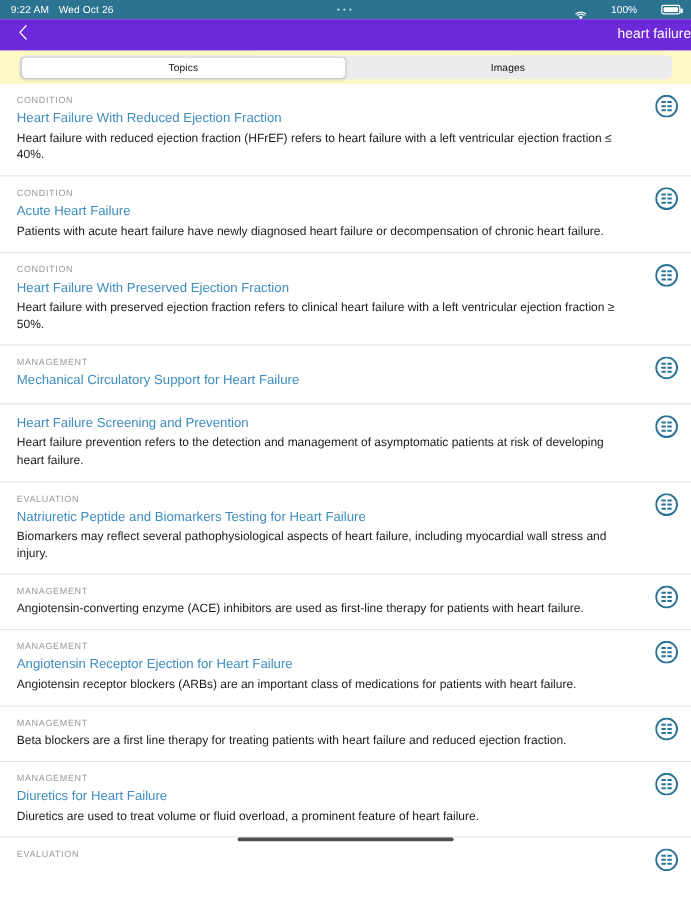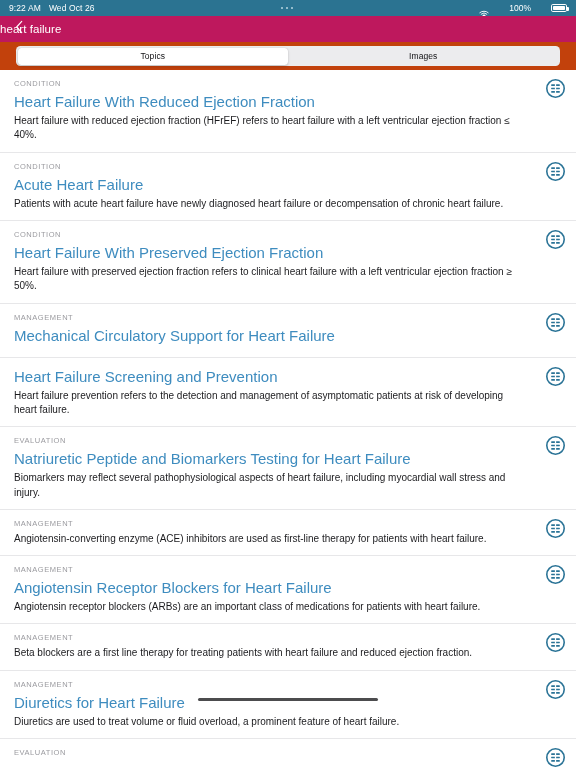--- a/index.html
+++ b/index.html
@@ -33,33 +33,33 @@
     content: ""; position: absolute; right: -2.5px; top: 2px;
     width: 1.5px; height: 3.5px; background: #ffffff; border-radius: 0 1px 1px 0;
   }
   .batt-fill {
     position: absolute; left: 1px; top: 1px; bottom: 1px; right: 1px;
     background: #ffffff; border-radius: .8px;
   }
 
   
   .navbar {
-    height: 26px; background: #be185d; position: relative;
-    display: flex; align-items: center; justify-content: flex-start;
+    height: 26px; background: #6d28d9; position: relative;
+    display: flex; align-items: center; justify-content: flex-end;
   }
   .nav-title { color: #ffffff; font-size: 11.5px; font-weight: 400; letter-spacing: .05px; }
   .nav-back {
     position: absolute; left: 6px; top: 0; bottom: 0;
     width: 26px; display: flex; align-items: center; justify-content: center;
     cursor: pointer;
   }
 
   
   .segwrap {
-    height: 28px; background: #c2410c;
+    height: 28px; background: #fef9c3;
     display: flex; align-items: center; justify-content: center;
     padding: 0 16px;
   }
   .segment {
     width: 544px; height: 20px; background: #ececee; border-radius: 4.5px;
     display: flex; padding: 1.5px; position: relative;
   }
   .seg-btn {
     flex: 1; display: flex; align-items: center; justify-content: center;
     font-size: 8.5px; color: #111114; border-radius: 3.5px; cursor: pointer;
@@ -76,21 +76,21 @@
     position: relative;
     padding: 9px 48px 9px 14px;
     border-bottom: 1px solid #e7e7e9;
   }
   .row.cut { border-bottom: none; }
   .cat {
     font-size: 7.5px; color: #9a9a9f; letter-spacing: .55px;
     text-transform: uppercase; margin-bottom: 4px;
   }
   .title {
-    font-size: 15px; color: #3e8cbf; line-height: 1.28;
+    font-size: 11px; color: #3e8cbf; line-height: 1.28;
     margin-bottom: 3px; cursor: pointer;
   }
   .desc { font-size: 10px; color: #1b1b1e; line-height: 1.42; }
   .rowicon {
     position: absolute; right: 11px; top: 9px;
     width: 19px; height: 19px; cursor: pointer;
   }
   .rowicon svg { display: block; width: 19px; height: 19px; }
 
   
@@ -239,21 +239,21 @@
             <circle cx="12" cy="12" r="11" fill="none" stroke="#2a7396" stroke-width="2"></circle>
             <rect x="6.5" y="6.6" width="11" height="2.1" rx="0.6" fill="#2a7396"></rect>
             <rect x="6.5" y="10.9" width="11" height="2.1" rx="0.6" fill="#2a7396"></rect>
             <rect x="6.5" y="15.2" width="11" height="2.1" rx="0.6" fill="#2a7396"></rect>
             <rect x="11.2" y="5.6" width="1.6" height="12.8" fill="#ffffff"></rect>
           </svg>
         </div>
       </div>
       <div class="row">
         <div class="cat">MANAGEMENT</div>
-        <div class="title">Angiotensin Receptor Blockers for Heart Failure</div>
+        <div class="title">Angiotensin Receptor Ejection for Heart Failure</div>
         <div class="desc">Angiotensin receptor blockers (ARBs) are an important class of medications for patients with heart failure.</div>
         <div class="rowicon">
           <svg viewBox="0 0 24 24" aria-hidden="true">
             <circle cx="12" cy="12" r="11" fill="none" stroke="#2a7396" stroke-width="2"></circle>
             <rect x="6.5" y="6.6" width="11" height="2.1" rx="0.6" fill="#2a7396"></rect>
             <rect x="6.5" y="10.9" width="11" height="2.1" rx="0.6" fill="#2a7396"></rect>
             <rect x="6.5" y="15.2" width="11" height="2.1" rx="0.6" fill="#2a7396"></rect>
             <rect x="11.2" y="5.6" width="1.6" height="12.8" fill="#ffffff"></rect>
           </svg>
         </div>

